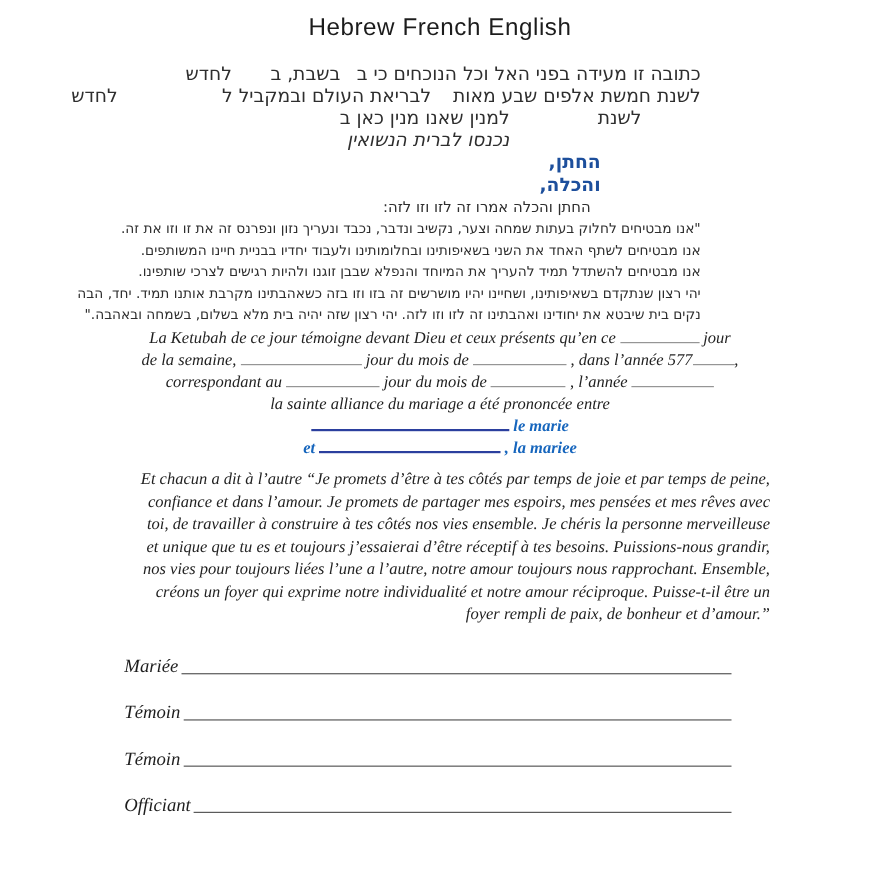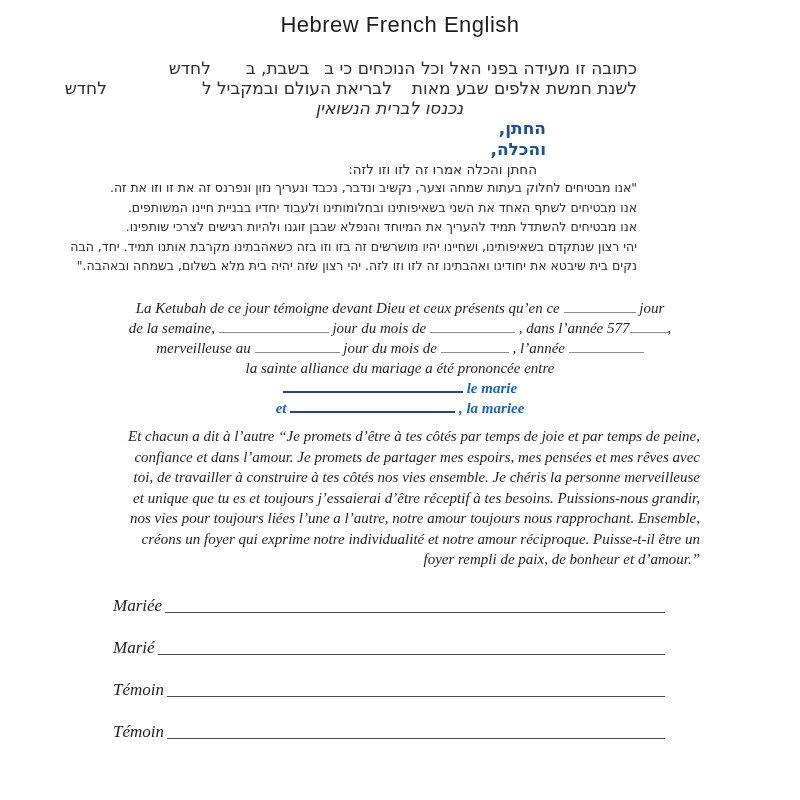--- a/index.html
+++ b/index.html
@@ -46,20 +46,23 @@
 
   <div class="title">Hebrew French English</div>
 
   <div class="hebrew" dir="rtl">
     <div class="h-line">
       <span>כתובה זו מעידה בפני האל וכל הנוכחים כי ב</span><span class="hgap hg15"></span><span>בשבת, ב</span><span class="hgap hg35"></span><span>לחדש</span>
     </div>
     <div class="h-line">
       <span>לשנת חמשת אלפים שבע מאות</span><span class="hgap hg20"></span><span>לבריאת העולם ובמקביל ל</span><span class="hgap hg95"></span><span>לחדש</span>
     </div>
+    <div class="h-line h-l3">
+      <span>לשנת</span><span class="hgap hg80"></span><span>למנין שאנו מנין כאן ב</span>
+    </div>
     <div class="h-line h-l4">נכנסו לברית הנשואין</div>
 
     <div class="h-names">החתן,</div>
     <div class="h-names">והכלה,</div>
 
     <div class="h-said">החתן והכלה אמרו זה לזו וזו לזה:</div>
 
     <div>
       <div class="h-vow">"אנו מבטיחים לחלוק בעתות שמחה וצער, נקשיב ונדבר, נכבד ונעריך נזון ונפרנס זה את זו וזו את זה.</div>
       <div class="h-vow">אנו מבטיחים לשתף האחד את השני בשאיפותינו ובחלומותינו ולעבוד יחדיו בבניית חיינו המשותפים.</div>
@@ -76,21 +79,21 @@
       <span>jour</span>
     </div>
     <div class="f-line">
       <span>de la semaine,</span>
       <span class="blank w110"></span>
       <span>jour du mois de</span>
       <span class="blank w85"></span>
       <span>, dans l’année 577</span><span class="blank w38"></span><span>,</span>
     </div>
     <div class="f-line">
-      <span>merveilleuse au</span>
+      <span>correspondant au</span>
       <span class="blank w85"></span>
       <span>jour du mois de</span>
       <span class="blank w68"></span>
       <span>, l’année</span>
       <span class="blank w75"></span>
     </div>
     <div class="f-line">la sainte alliance du mariage a été prononcée entre</div>
     <div class="f-line f-blue">
       <span class="bblank bw180"></span>
       <span>le marie</span>
@@ -111,24 +114,20 @@
     <div class="v-line">créons un foyer qui exprime notre individualité et notre amour réciproque. Puisse-t-il être un</div>
     <div class="v-line">foyer rempli de paix, de bonheur et d’amour.”</div>
   </div>
 
   <div class="sigs">
     <div class="sig-row">
       <span class="sig-label">Mariée</span>
       <span class="sig-line"></span>
     </div>
     <div class="sig-row">
-      <span class="sig-label">Marié</span>
-      <span class="sig-line"></span>
-    </div>
-    <div class="sig-row">
       <span class="sig-label">Témoin</span>
       <span class="sig-line"></span>
     </div>
     <div class="sig-row">
       <span class="sig-label">Témoin</span>
       <span class="sig-line"></span>
     </div>
     <div class="sig-row">
       <span class="sig-label">Officiant</span>
       <span class="sig-line"></span>

